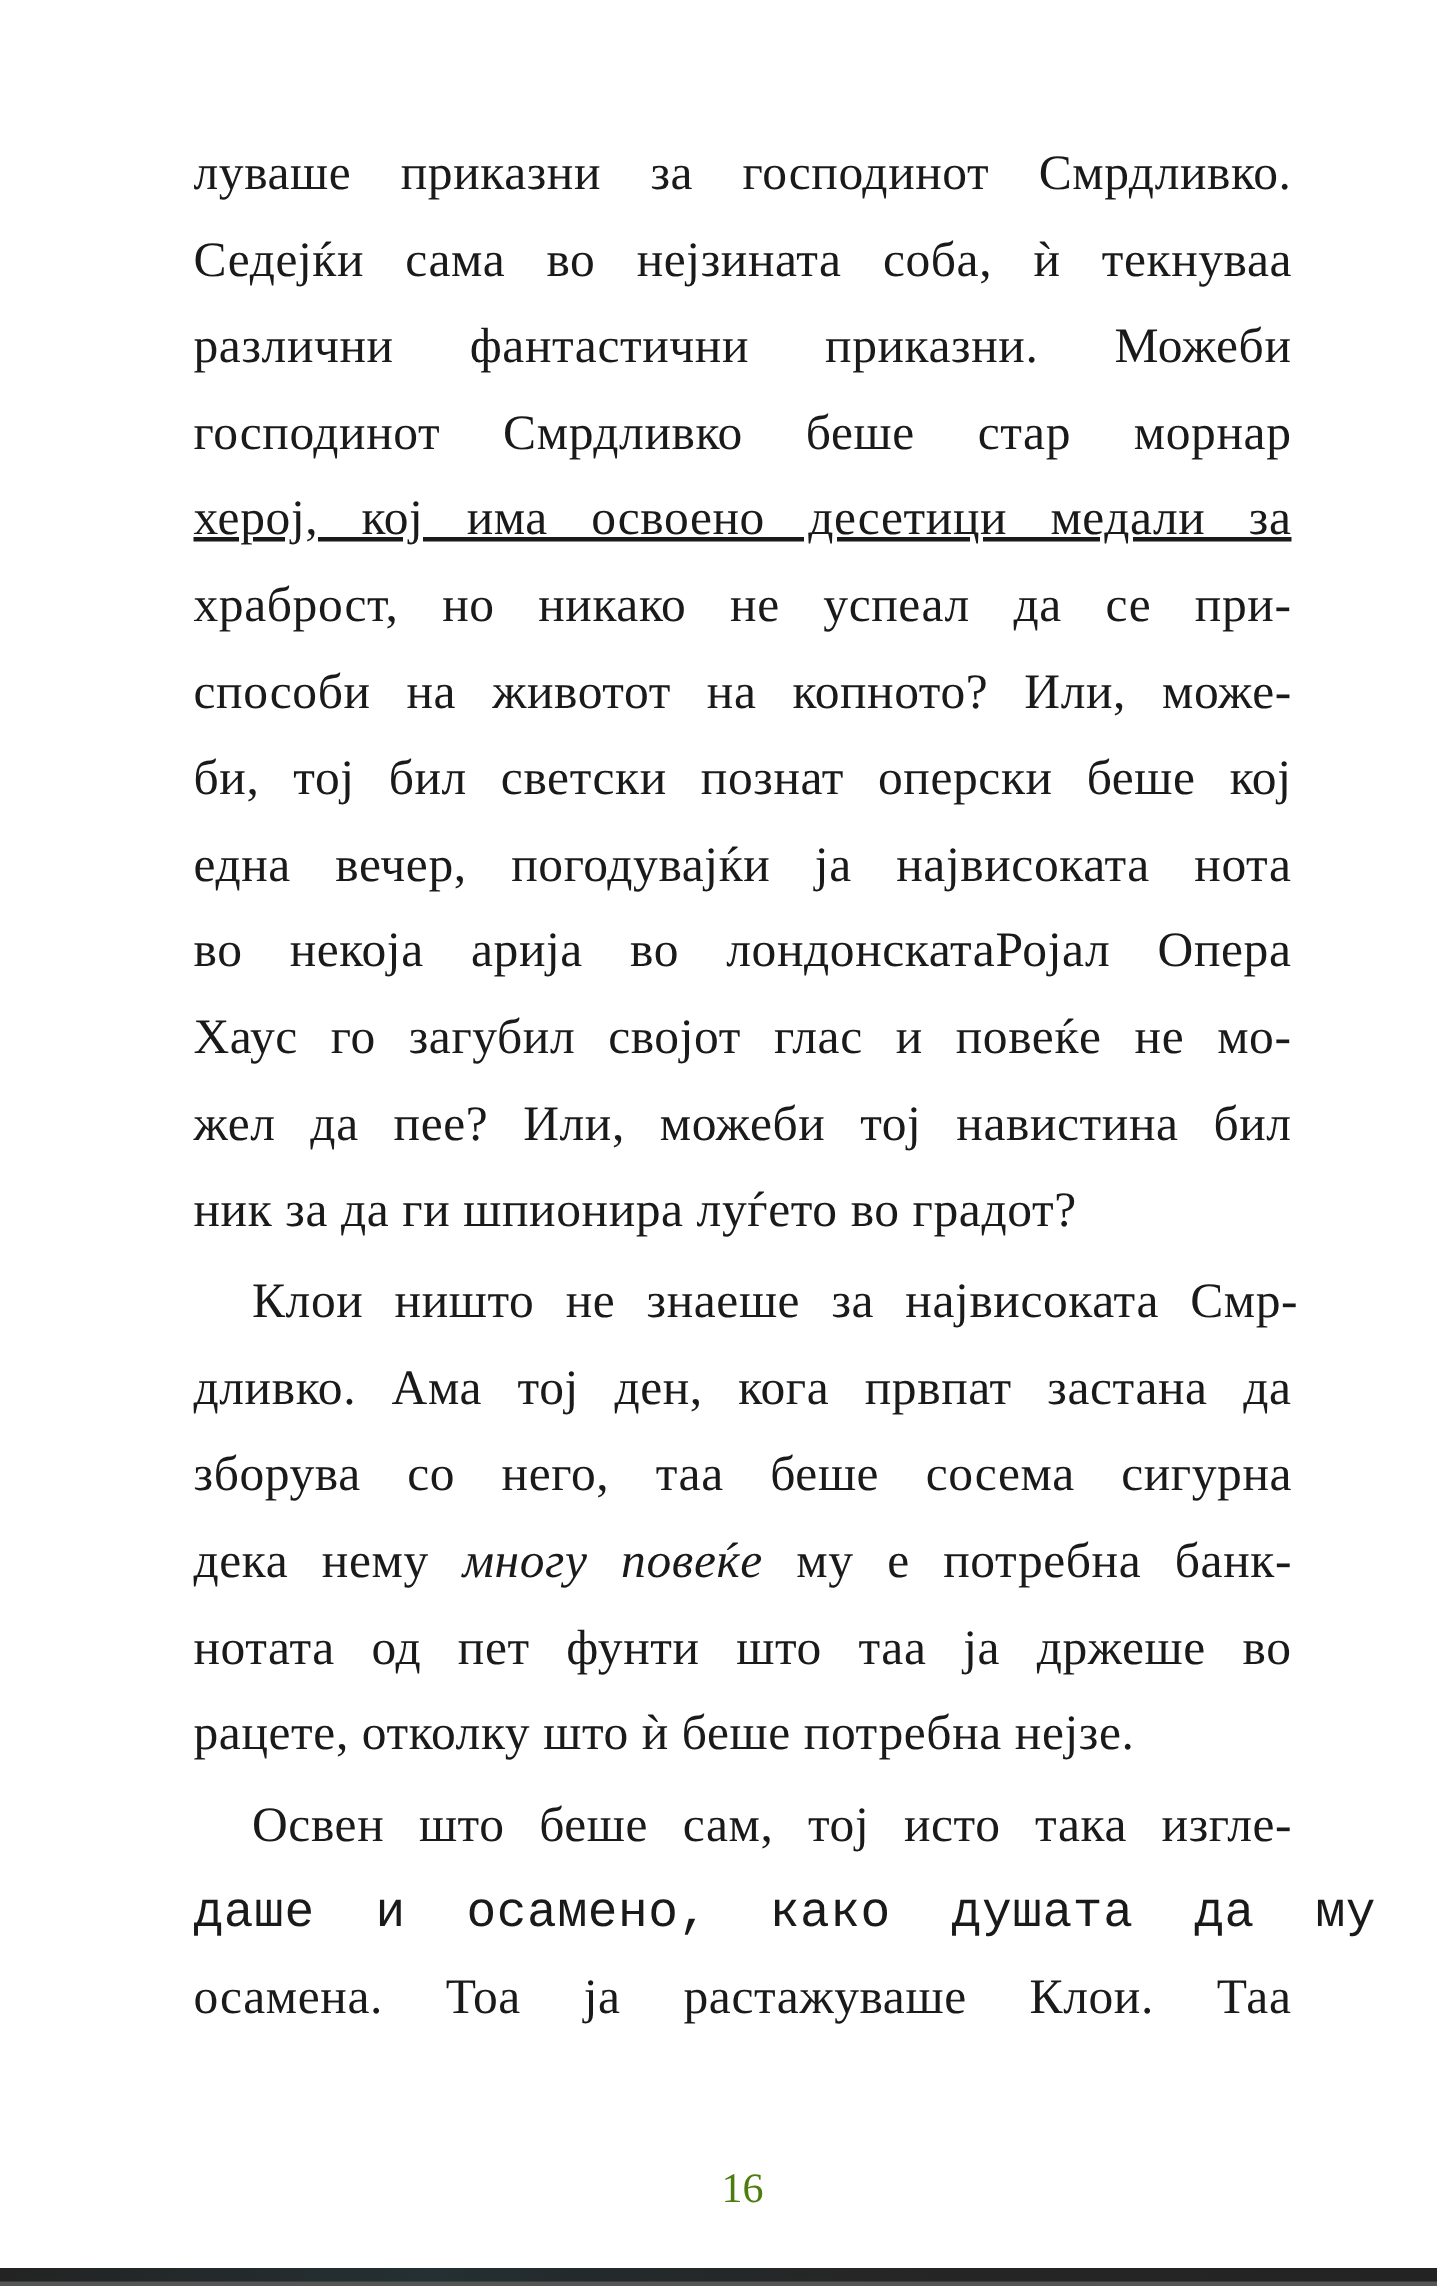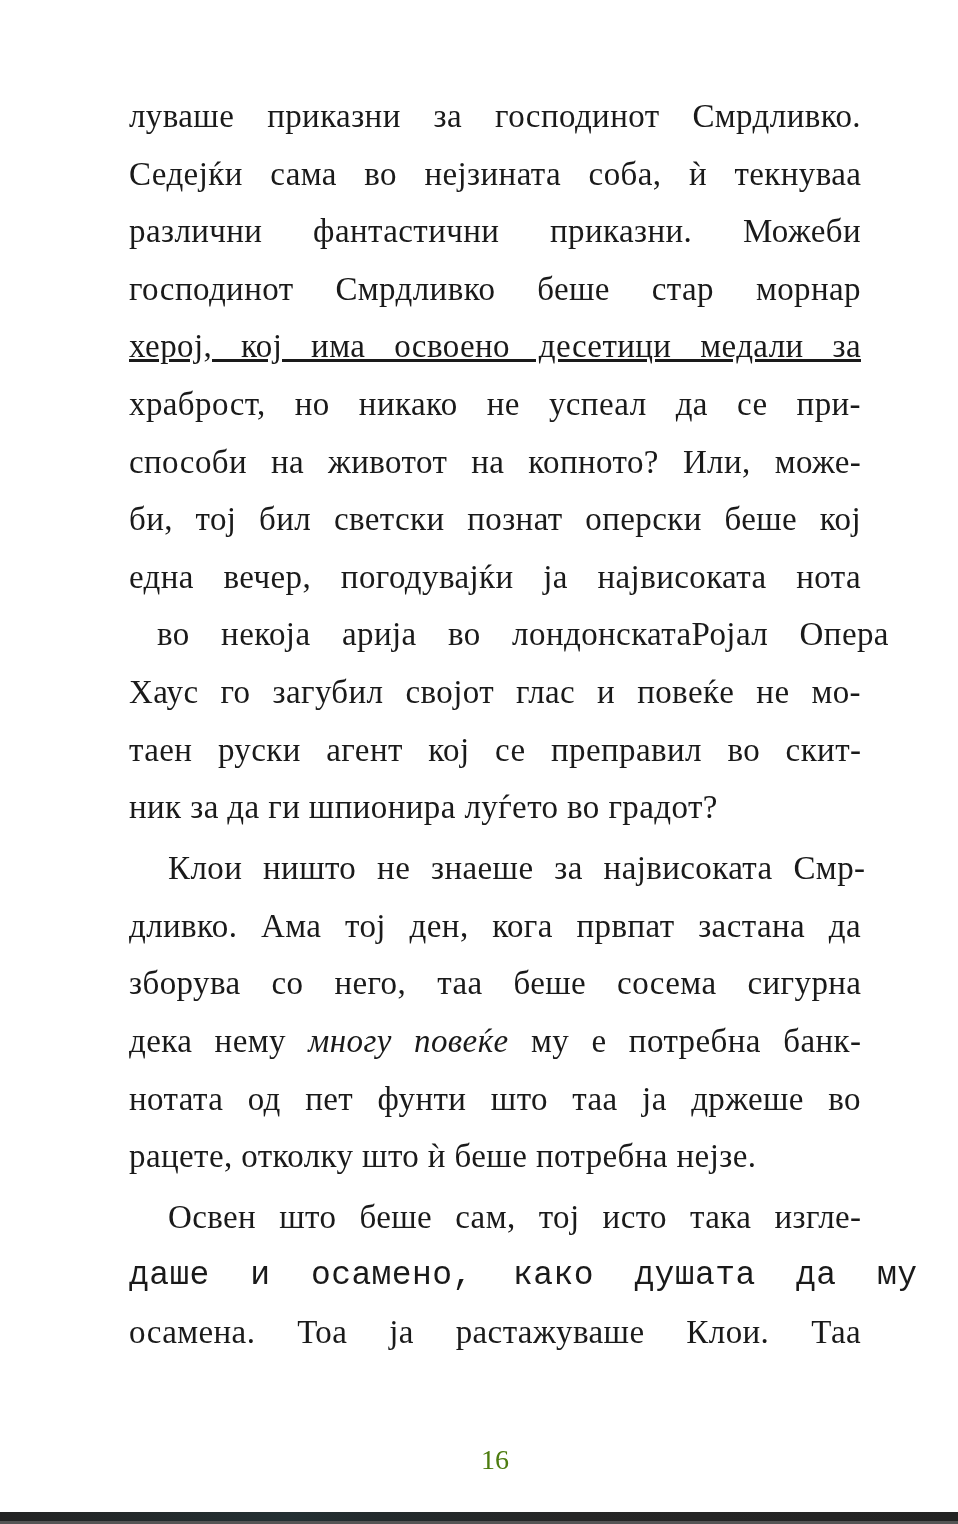--- a/index.html
+++ b/index.html
@@ -92,23 +92,23 @@
     <div class="para">
       <span class="line" style="word-spacing: 24.25px; display: block; width: auto;">луваше приказни за господинот Смрдливко.</span>
       <span class="line" style="word-spacing: 18.8333px; display: block; width: auto;">Седејќи сама во нејзината соба, ѝ текнуваа</span>
       <span class="line" style="word-spacing: 42px; display: block; width: auto;">различни фантастични приказни. Можеби</span>
       <span class="line" style="word-spacing: 33.25px; display: block; width: auto;">господинот Смрдливко беше стар морнар</span>
       <span class="line" style="word-spacing: 20.1667px; display: block; width: auto; text-decoration: underline;">херој, кој има освоено десетици медали за</span>
       <span class="line" style="word-spacing: 20.4286px; display: block; width: auto;">храброст, но никако не успеал да се при-</span>
       <span class="line" style="word-spacing: 15.3333px; display: block; width: auto;">способи на животот на копното? Или, може-</span>
       <span class="line" style="word-spacing: 13.8571px; display: block; width: auto;">би, тој бил светски познат оперски беше кој</span>
       <span class="line" style="word-spacing: 21px; display: block; width: auto;">една вечер, погодувајќи ја највисоката нота</span>
-      <span class="line" style="word-spacing: 22.8px; display: block; width: auto; margin-left: 28px;">во некоја арија во лондонскатаРојал Опера</span>
+      <span class="line" style="word-spacing: 22.8px; display: block; width: auto;">во некоја арија во лондонскатаРојал Опера</span>
       <span class="line" style="word-spacing: 13.25px; display: block; width: auto;">Хаус го загубил својот глас и повеќе не мо-</span>
-      <span class="line" style="word-spacing: 16.8571px; display: block; width: auto;">таен руски агент кој се преправил во скит-</span>
+      <span class="line" style="word-spacing: 14.5714px; display: block; width: auto;">жел да пее? Или, можеби тој навистина бил</span>
       <span class="line last">ник за да ги шпионира луѓето во градот?</span>
     </div>
 
     <div class="para">
       <span class="line indent" style="word-spacing: 12.1667px; display: block; width: auto;">Клои ништо не знаеше за највисоката Смр-</span>
       <span class="line" style="word-spacing: 15px; display: block; width: auto;">дливко. Ама тој ден, кога првпат застана да</span>
       <span class="line" style="word-spacing: 22.3333px; display: block; width: auto;">зборува со него, таа беше сосема сигурна</span>
       <span class="line" style="word-spacing: 13.7143px; display: block; width: auto;"><span>дека нему </span><span class="italic">многу повеќе</span><span> му е потребна банк-</span></span>
       <span class="line" style="word-spacing: 15.75px; display: block; width: auto;">нотата од пет фунти што таа ја држеше во</span>
       <span class="line last">рацете, отколку што ѝ беше потребна нејзе.</span>

